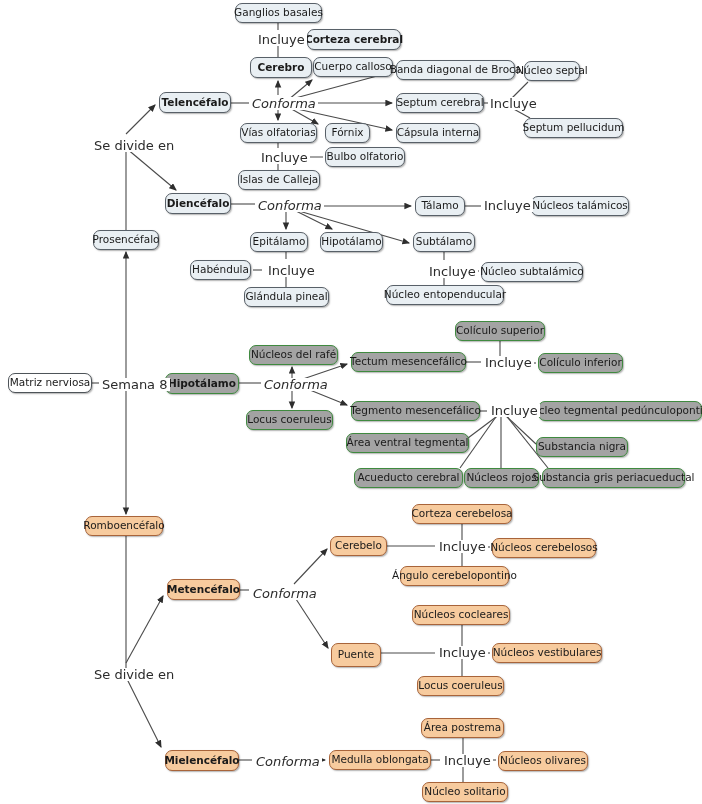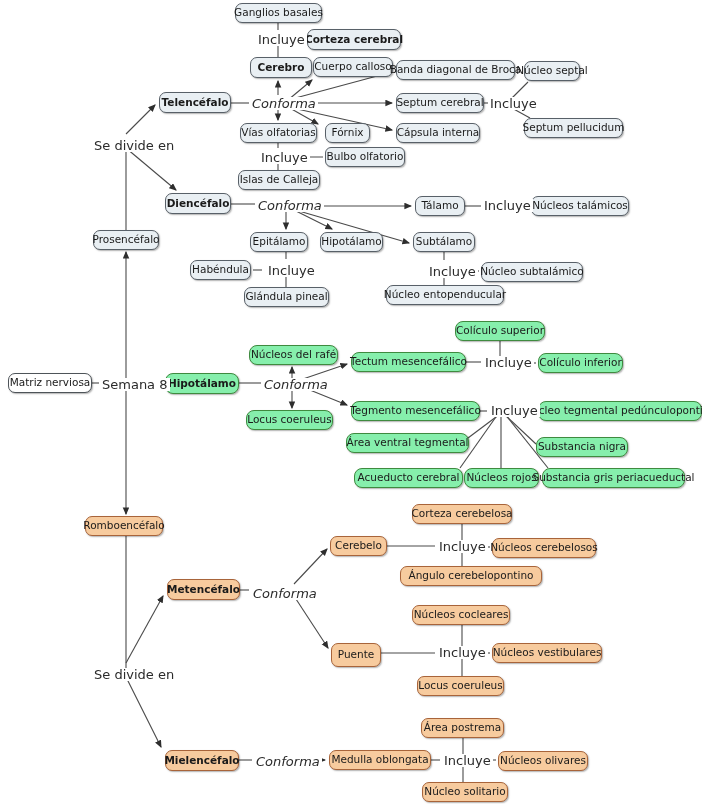--- a/index.html
+++ b/index.html
@@ -34,21 +34,21 @@
     text-align: center;
     white-space: nowrap;
     font-size: 10.5px;
     line-height: 1.05;
     color: #1a1a1a;
     padding: 0 6px;
     box-shadow: 1px 1px 1.5px rgba(0,0,0,0.30);
   }
   .node.blue   { background: #e9eff3; border-color: #586068; }
   .node.white  { background: #ffffff; border-color: #4e5459; }
-  .node.green  { background: #86efac; border-color: #3f8a3f; border-radius: 8px; }
+  .node.green  { background: #a3a3a3; border-color: #3f8a3f; }
   .node.orange { background: #f7cb9e; border-color: #a8643a; }
   .node.bold   { font-weight: bold; }
 
   .lbl {
     position: absolute;
     font-size: 13px;
     color: #2b2b2b;
     white-space: nowrap;
     background: #ffffff;
     padding: 0 2px;
@@ -192,21 +192,21 @@
       </div>
       <div class="node blue" style="left: 240px; top: 123px; width: 77px; height: 20px;">
         <span>Vías olfatorias</span>
       </div>
       <div class="node blue" style="left: 325px; top: 123px; width: 45px; height: 20px;">
         <span>Fórnix</span>
       </div>
       <div class="node blue" style="left: 396px; top: 123px; width: 84px; height: 20px;">
         <span>Cápsula interna</span>
       </div>
-      <div class="node blue" style="left: 325px; top: 147px; width: 80px; height: 20px; border-radius: 6px;">
+      <div class="node blue" style="left: 325px; top: 147px; width: 80px; height: 20px;">
         <span>Bulbo olfatorio</span>
       </div>
       <div class="node blue" style="left: 238px; top: 170px; width: 82px; height: 20px;">
         <span>Islas de Calleja</span>
       </div>
       <div class="node blue" style="left: 415px; top: 196px; width: 50px; height: 20px;">
         <span>Tálamo</span>
       </div>
       <div class="node blue" style="left: 531px; top: 196px; width: 98px; height: 20px;">
         <span>Núcleos talámicos</span>
@@ -270,21 +270,21 @@
       </div>
       <div class="node orange" style="left: 412px; top: 504px; width: 100px; height: 20px;">
         <span>Corteza cerebelosa</span>
       </div>
       <div class="node orange" style="left: 330px; top: 536px; width: 57px; height: 20px;">
         <span>Cerebelo</span>
       </div>
       <div class="node orange" style="left: 492px; top: 538px; width: 104px; height: 20px;">
         <span>Núcleos cerebelosos</span>
       </div>
-      <div class="node orange" style="left: 400px; top: 566px; width: 142px; height: 20px;">
+      <div class="node orange" style="left: 400px; top: 566px; width: 109px; height: 20px;">
         <span>Ángulo cerebelopontino</span>
       </div>
       <div class="node orange" style="left: 412px; top: 605px; width: 98px; height: 20px;">
         <span>Núcleos cocleares</span>
       </div>
       <div class="node orange" style="left: 331px; top: 643px; width: 50px; height: 24px;">
         <span>Puente</span>
       </div>
       <div class="node orange" style="left: 492px; top: 643px; width: 110px; height: 20px;">
         <span>Núcleos vestibulares</span>

